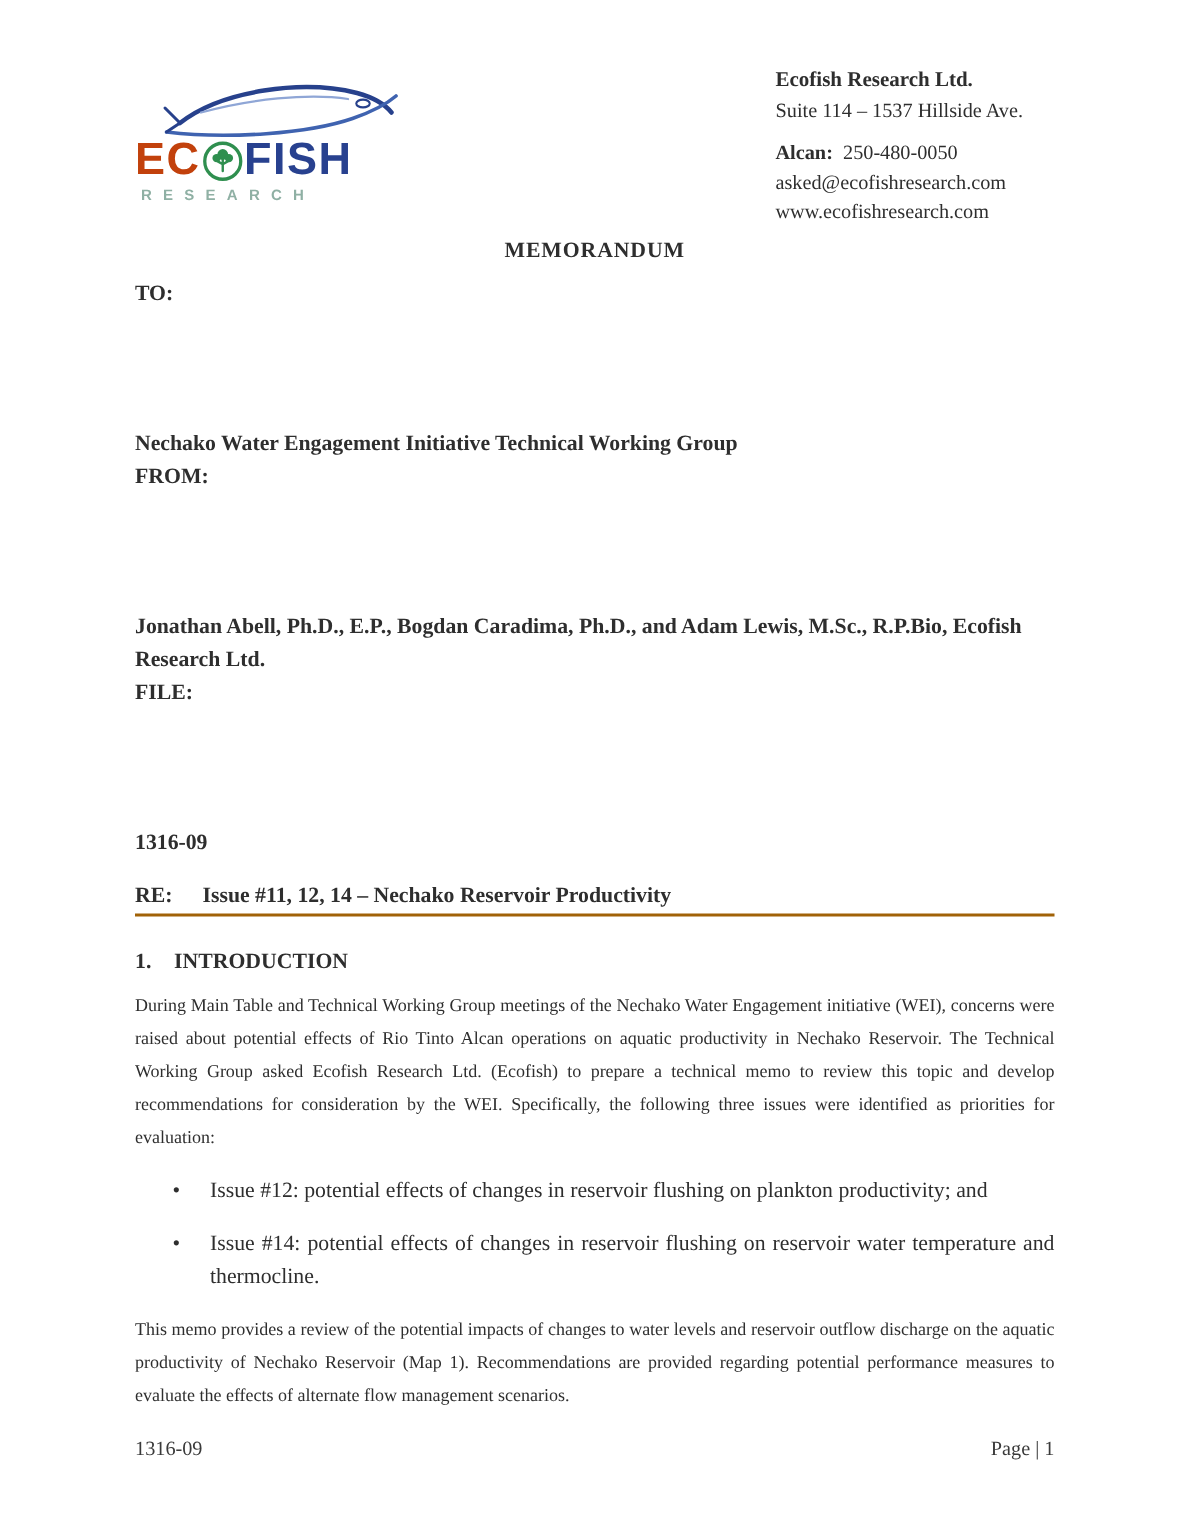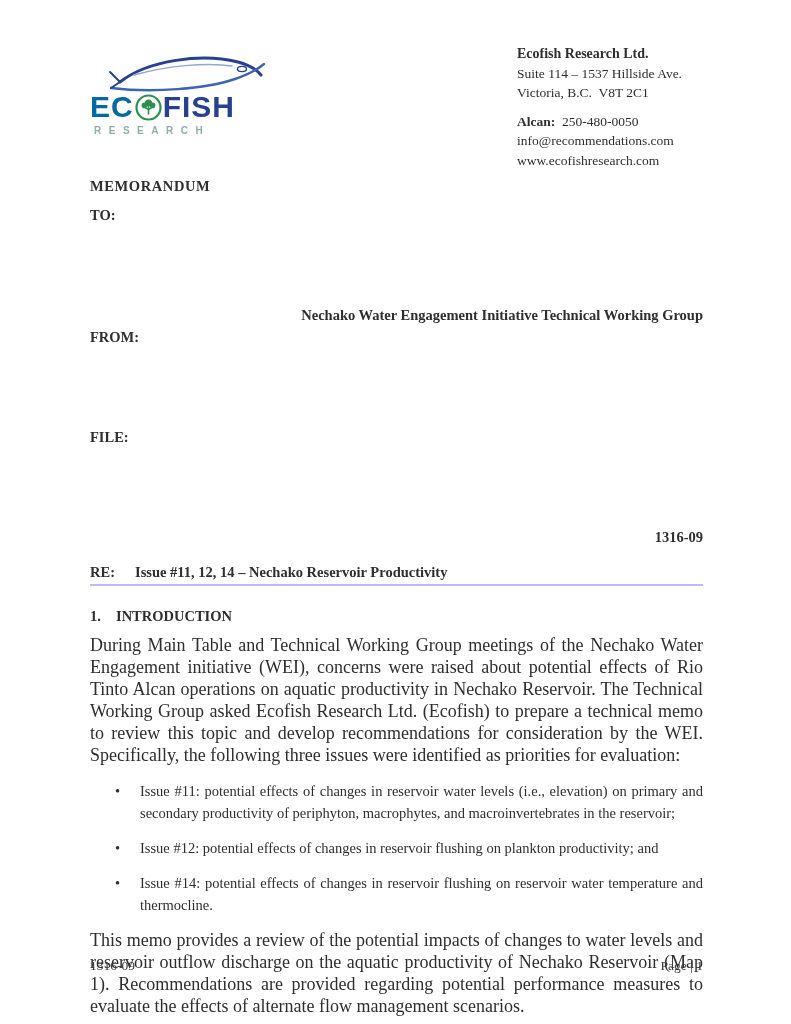--- a/index.html
+++ b/index.html
@@ -8,45 +8,45 @@
     width:791px; height:1024px; position:relative; background:#ffffff;
     font-family:"Liberation Serif", serif; color:#2e2e2e; overflow:hidden;
   }
   .content { padding:44px 88px 0 90px; }
 
   
   .header { display:flex; justify-content:space-between; align-items:flex-start; }
   .logo-block { width:200px; padding-top:6px; }
   .fish-svg { display:block; margin-left:14px; margin-bottom:-6px; }
   .logo-word { display:flex; align-items:center; font-family:"Liberation Sans", sans-serif; font-weight:600; font-size:30px; letter-spacing:1px; line-height:1; }
-  .logo-eco { color:#0369a1; }
+  .logo-eco { color:#c2410c; }
   .logo-fish { color:#28418f; }
   .logo-o { display:inline-flex; margin:0 1px; }
   .logo-research { font-family:"Liberation Sans", sans-serif; font-size:10px; font-weight:600; letter-spacing:7.5px; color:#8fb0a4; margin-top:3px; margin-left:4px; }
 
   .company-block { width:186px; font-size:13.5px; line-height:19.5px; }
   .company-name { font-weight:bold; font-size:14px; }
   .company-contact { margin-top:9px; }
   .b { font-weight:bold; }
 
   
-  .memo-title { text-align:left; font-weight:bold; font-size:14.5px; letter-spacing:0.6px; margin-top:8px; }
+  .memo-title { text-align:center; font-weight:bold; font-size:14.5px; letter-spacing:0.6px; margin-top:8px; }
   .memo-fields { margin-top:9px; font-weight:bold; font-size:14.5px; line-height:22px; }
   .field-row { display:flex;flex-direction:column; }
   .field-label { width:100px; flex:0 0 100px; }
-  .field-value { flex:1;text-align:right; }
+  .field-value { flex:1; }
 
-  .re-row { display:flex; font-weight:bold; font-size:14.5px; margin-top:16px; padding-bottom:3px; border-bottom:2px solid #c4b5fd; }
+  .re-row { display:flex; font-weight:bold; font-size:14.5px; margin-top:16px; padding-bottom:3px; border-bottom:2px solid #a16207; }
   .re-label { width:45px; flex:0 0 45px; }
 
   
   .section-heading { margin-top:22px; font-weight:bold; font-size:14.5px; display:flex; }
   .section-number { width:26px; flex:0 0 26px; }
 
-  .para { margin-top:9px; font-size:18px; line-height:22px; text-align:justify; }
+  .para { margin-top:9px; font-size:12px; line-height:22px; text-align:justify; }
 
   .bullets { list-style:none; margin-top:14px; }
   .bullets li { position:relative; padding-left:50px; margin-bottom:13px; font-size:14.5px; line-height:22px; text-align:justify; }
   .bullets li::before { content:"\2022"; position:absolute; left:25px; top:0; font-size:14.5px; }
 
   
   .footer { position:absolute; left:90px; right:88px; top:958px; display:flex; justify-content:space-between; font-size:13.5px; color:#3a3a3a; }
 </style>
 </head>
 <body>
@@ -75,59 +75,58 @@
           </svg>
             </span>
             <span class="logo-fish">FISH</span>
         </div>
         <div class="logo-research">RESEARCH</div>
       </div>
 
       <div class="company-block">
         <div class="company-name">Ecofish Research Ltd.</div>
         <div>Suite 114 – 1537 Hillside Ave.</div>
-        <div>Victoria, B.C.&nbsp; V8T 2C1</div>
         <div class="company-contact">
           <div><span class="b">Alcan:</span>&nbsp; <span>250-480-0050</span></div>
-          <div>info@recommendations.com</div>
+          <div>asked@ecofishresearch.com</div>
           <div>www.ecofishresearch.com</div>
         </div>
       </div>
     </div>
 
     <div class="memo-title">MEMORANDUM</div>
 
     <div class="memo-fields">
       <div class="field-row">
         <div class="field-label">TO:</div>
         <div class="field-value">Nechako Water Engagement Initiative Technical Working Group</div>
       </div>
       <div class="field-row">
         <div class="field-label">FROM:</div>
+        <div class="field-value">Jonathan Abell, Ph.D., E.P., Bogdan Caradima, Ph.D., and Adam Lewis, M.Sc., R.P.Bio, Ecofish Research Ltd.</div>
       </div>
       <div class="field-row">
         <div class="field-label">FILE:</div>
         <div class="field-value">1316-09</div>
       </div>
     </div>
 
     <div class="re-row">
       <div class="re-label">RE:</div>
       <div>Issue #11, 12, 14 – Nechako Reservoir Productivity</div>
     </div>
 
     <div class="section-heading">
       <span class="section-number">1.</span>
       <span>INTRODUCTION</span>
     </div>
 
     <p class="para">During Main Table and Technical Working Group meetings of the Nechako Water Engagement initiative (WEI), concerns were raised about potential effects of Rio Tinto Alcan operations on aquatic productivity in Nechako Reservoir. The Technical Working Group asked Ecofish Research Ltd. (Ecofish) to prepare a technical memo to review this topic and develop recommendations for consideration by the WEI. Specifically, the following three issues were identified as priorities for evaluation:</p>
 
     <ul class="bullets">
-      <li><span>Issue #11: potential effects of changes in reservoir water levels (i.e., elevation) on primary and secondary productivity of periphyton, macrophytes, and macroinvertebrates in the reservoir;</span></li>
       <li><span>Issue #12: potential effects of changes in reservoir flushing on plankton productivity; and</span></li>
       <li><span>Issue #14: potential effects of changes in reservoir flushing on reservoir water temperature and thermocline.</span></li>
     </ul>
 
     <p class="para">This memo provides a review of the potential impacts of changes to water levels and reservoir outflow discharge on the aquatic productivity of Nechako Reservoir (Map 1). Recommendations are provided regarding potential performance measures to evaluate the effects of alternate flow management scenarios.</p>
 
   </div>
 
   <div class="footer">
     <span>1316-09</span>

